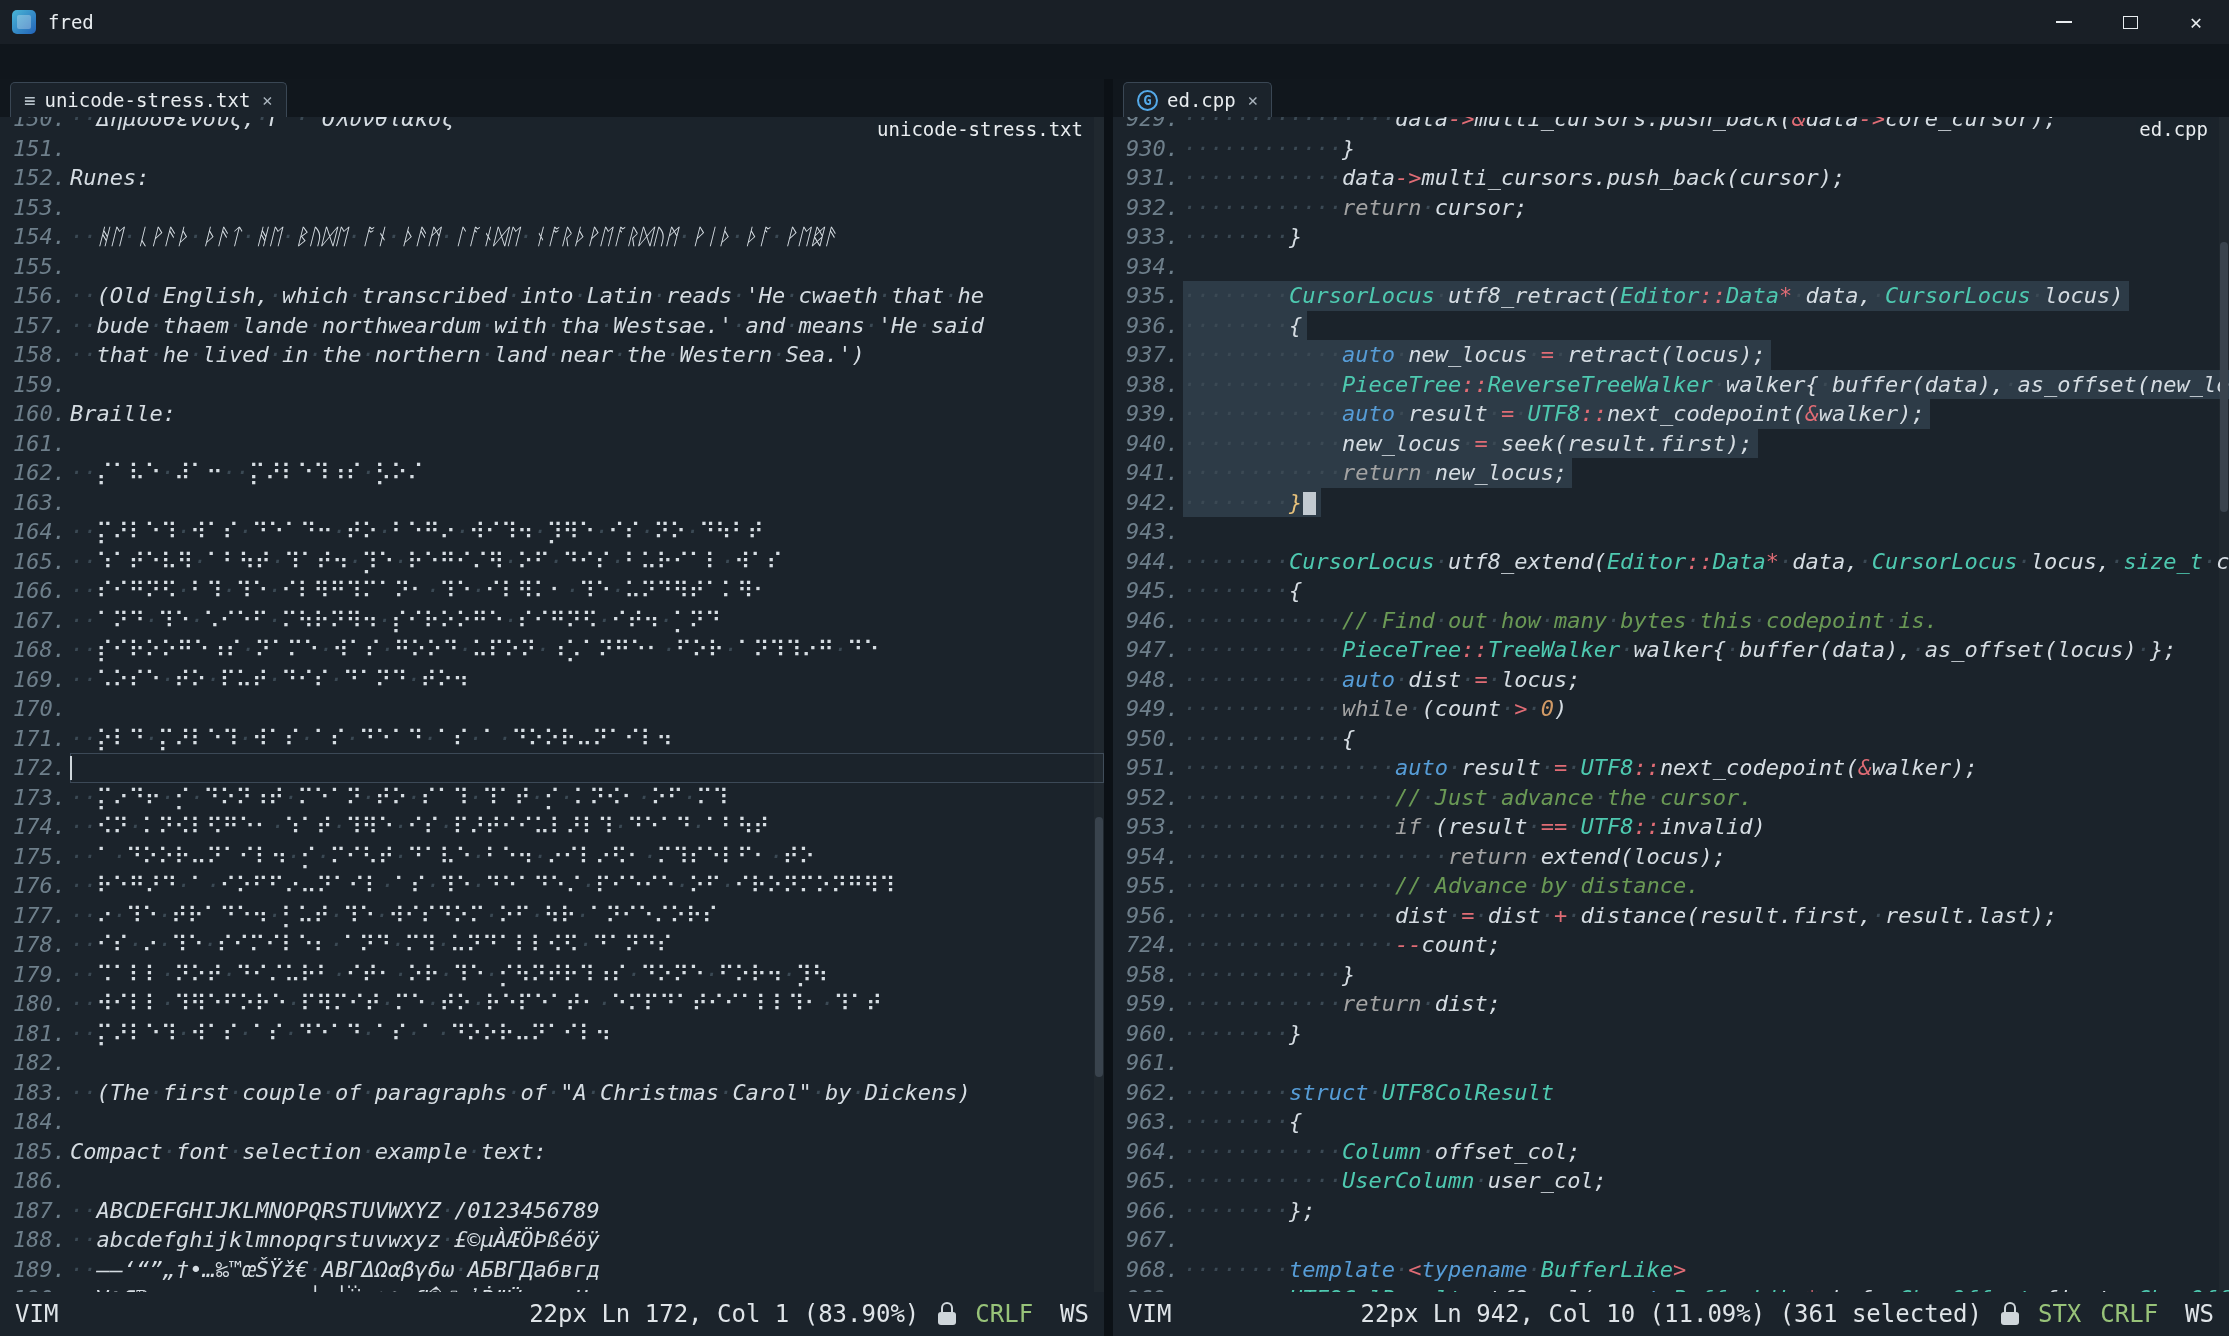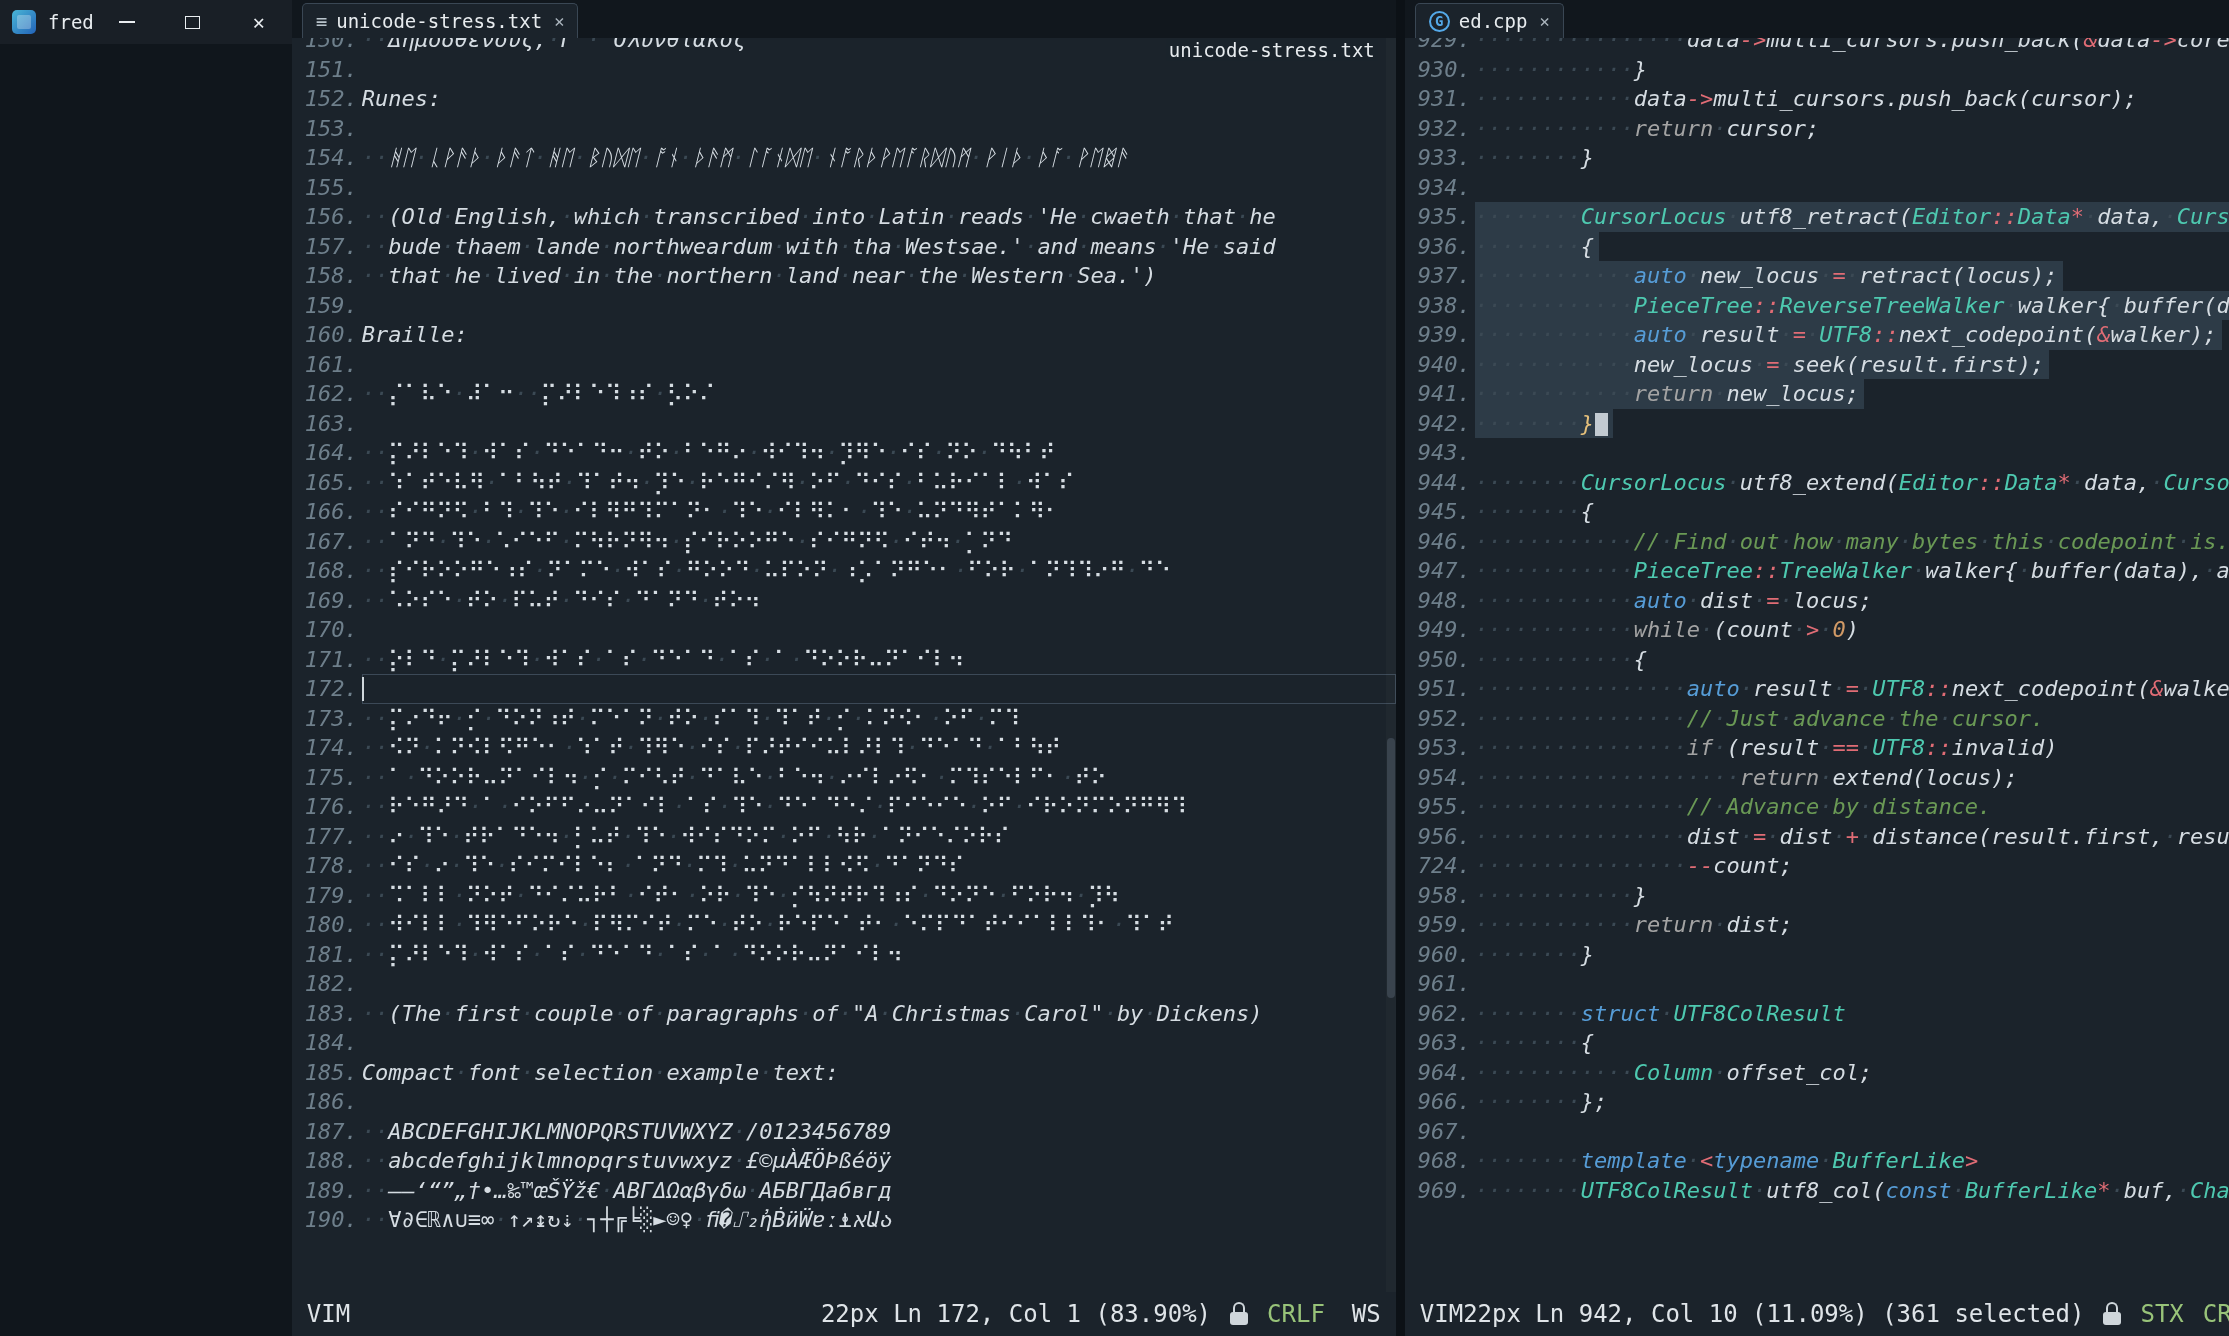--- a/index.html
+++ b/index.html
@@ -1,18 +1,18 @@
 <!DOCTYPE html>
 <html><head>
 <meta charset="utf-8">
 <style>
   *{margin:0;padding:0;box-sizing:border-box;}
   html,body{width:2229px;height:1336px;overflow:hidden;background:#0c1116;}
   body{font-family:"DejaVu Sans Mono","DejaVu Sans",monospace;}
-  .window{width:2229px;height:1336px;display:flex;flex-direction:row;background:#10161c;}
+  .window{width:2229px;height:1336px;display:flex;flex-direction:column;background:#10161c;gap:35px;}
 
   
   .titlebar{height:44px;flex:none;display:flex;align-items:center;background:#191f26;padding-left:12px;}
   .app-icon{width:24px;height:24px;border-radius:5px;background:linear-gradient(135deg,#49b6d6,#2363b8);margin-right:12px;position:relative;flex:none;}
   .app-icon::after{content:"";position:absolute;inset:5px;border-radius:2px;background:rgba(255,255,255,.28);}
   .title-text{color:#e9edf0;font-size:19px;}
   .win-controls{margin-left:auto;display:flex;height:100%;}
   .win-btn{width:66px;height:100%;display:flex;align-items:center;justify-content:center;color:#e9edf0;}
   .min-glyph{width:16px;height:2px;background:#e9edf0;}
   .max-glyph{width:15px;height:13px;border:1.5px solid #e9edf0;}
@@ -192,20 +192,21 @@
             <div class="row"><span class="ln">955.</span><span class="lwrap"><span class="ltext"><span class="tok-p"><span class="ws">················</span></span><span class="tok-cm">//<span class="ws">·</span>Advance<span class="ws">·</span>by<span class="ws">·</span>distance.</span></span></span></div>
             <div class="row"><span class="ln">956.</span><span class="lwrap"><span class="ltext"><span class="tok-p"><span class="ws">················</span>dist<span class="ws">·</span></span><span class="tok-o">=</span><span class="tok-p"><span class="ws">·</span>dist<span class="ws">·</span></span><span class="tok-o">+</span><span class="tok-p"><span class="ws">·</span>distance(result.first,<span class="ws">·</span>result.last);</span></span></span></div>
             <div class="row"><span class="ln">724.</span><span class="lwrap"><span class="ltext"><span class="tok-p"><span class="ws">················</span></span><span class="tok-o">--</span><span class="tok-p">count;</span></span></span></div>
             <div class="row"><span class="ln">958.</span><span class="lwrap"><span class="ltext"><span class="tok-p"><span class="ws">············</span>}</span></span></span></div>
             <div class="row"><span class="ln">959.</span><span class="lwrap"><span class="ltext"><span class="tok-p"><span class="ws">············</span></span><span class="tok-c">return</span><span class="tok-p"><span class="ws">·</span>dist;</span></span></span></div>
             <div class="row"><span class="ln">960.</span><span class="lwrap"><span class="ltext"><span class="tok-p"><span class="ws">········</span>}</span></span></span></div>
             <div class="row"><span class="ln">961.</span><span class="lwrap"><span class="ltext"></span></span></div>
             <div class="row"><span class="ln">962.</span><span class="lwrap"><span class="ltext"><span class="tok-p"><span class="ws">········</span></span><span class="tok-k">struct</span><span class="tok-p"><span class="ws">·</span></span><span class="tok-t">UTF8ColResult</span></span></span></div>
             <div class="row"><span class="ln">963.</span><span class="lwrap"><span class="ltext"><span class="tok-p"><span class="ws">········</span>{</span></span></span></div>
             <div class="row"><span class="ln">964.</span><span class="lwrap"><span class="ltext"><span class="tok-p"><span class="ws">············</span></span><span class="tok-t">Column</span><span class="tok-p"><span class="ws">·</span>offset_col;</span></span></span></div>
+            <div class="row"><span class="ln">965.</span><span class="lwrap"><span class="ltext"><span class="tok-p"><span class="ws">············</span></span><span class="tok-t">UserColumn</span><span class="tok-p"><span class="ws">·</span>user_col;</span></span></span></div>
             <div class="row"><span class="ln">966.</span><span class="lwrap"><span class="ltext"><span class="tok-p"><span class="ws">········</span>};</span></span></span></div>
             <div class="row"><span class="ln">967.</span><span class="lwrap"><span class="ltext"></span></span></div>
             <div class="row"><span class="ln">968.</span><span class="lwrap"><span class="ltext"><span class="tok-p"><span class="ws">········</span></span><span class="tok-k">template</span><span class="tok-p"><span class="ws">·</span></span><span class="tok-o">&lt;</span><span class="tok-k">typename</span><span class="tok-p"><span class="ws">·</span></span><span class="tok-t">BufferLike</span><span class="tok-o">&gt;</span></span></span></div>
             <div class="row"><span class="ln">969.</span><span class="lwrap"><span class="ltext"><span class="tok-p"><span class="ws">········</span></span><span class="tok-t">UTF8ColResult</span><span class="tok-p"><span class="ws">·</span>utf8_col(</span><span class="tok-k">const</span><span class="tok-p"><span class="ws">·</span></span><span class="tok-t">BufferLike</span><span class="tok-o">*</span><span class="tok-p"><span class="ws">·</span>buf,<span class="ws">·</span></span><span class="tok-t">CharOffset</span><span class="tok-p"><span class="ws">·</span>first,<span class="ws">·</span></span><span class="tok-t">CharOffset</span></span></span></div>
           </div>
         <div class="scroll-track">
           <div class="scroll-thumb" id="right-thumb" style="top: 125px; height: 270px;"></div>
         </div>
       </div>
       <div class="statusbar">

